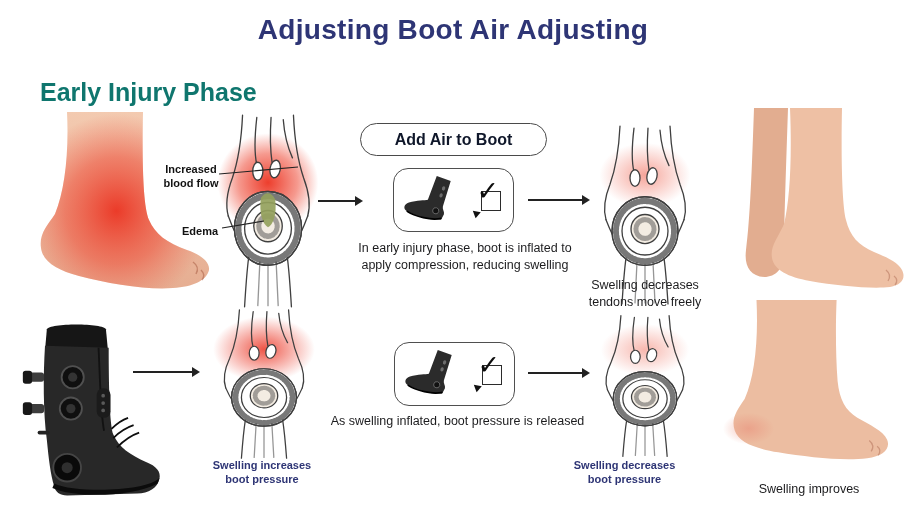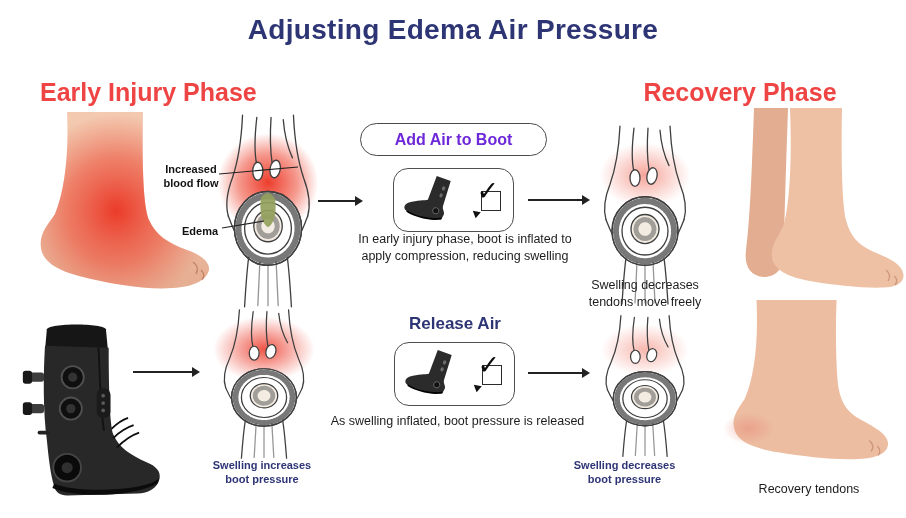--- a/index.html
+++ b/index.html
@@ -1,37 +1,37 @@
 <!DOCTYPE html>
 <html><head>
 <meta charset="utf-8">
 <style>
   html,body{margin:0;padding:0;background:#fff;font-family:"Liberation Sans","DejaVu Sans",sans-serif;}
   .canvas{position:relative;width:906px;height:518px;background:#fff;overflow:hidden;color:#1c1c1e;}
   .pre{white-space:pre-line;}
   .title{position:absolute;top:14px;left:0;right:0;text-align:center;font-size:28px;font-weight:bold;color:#2e3575;letter-spacing:.3px;}
-  .phase{position:absolute;font-size:25px;font-weight:bold;color:#ef4444;}
+  .phase{position:absolute;font-size:25px;font-weight:bold;color:#0f766e;}
   .phase-left{left:40px;top:78px;}
   .phase-right{left:620px;top:78px;width:240px;text-align:center;}
 
   .photo{position:absolute;}
   .photo svg{display:block;width:100%;height:100%;}
 
   .anatomy{position:absolute;}
   .anatomy svg{position:relative;display:block;width:100%;height:100%;z-index:2;}
   .glow{position:absolute;pointer-events:none;z-index:1;}
   .a1 .glow{left:-14px;right:-14px;top:6%;height:70%;background:radial-gradient(50% 50% at 50% 42%, rgba(236,52,34,.95) 0%, rgba(238,70,50,.55) 42%, rgba(240,90,70,0) 72%);}
   .a2 .glow{left:-10px;right:-10px;top:3%;height:46%;background:radial-gradient(50% 55% at 50% 55%, rgba(238,90,70,.55) 0%, rgba(240,110,90,0) 70%);}
   .a3 .glow{left:-12px;right:-12px;top:-2%;height:56%;background:radial-gradient(55% 55% at 50% 52%, rgba(235,55,38,.85) 0%, rgba(238,80,60,0) 70%);}
   .a4 .glow{left:-10px;right:-10px;top:1%;height:46%;background:radial-gradient(50% 55% at 50% 52%, rgba(238,95,75,.45) 0%, rgba(240,110,90,0) 70%);}
 
   .arrow{position:absolute;height:1.6px;background:#222;}
   .arrow::after{content:"";position:absolute;right:-7px;top:-4.4px;width:0;height:0;border-left:8px solid #222;border-top:5px solid transparent;border-bottom:5px solid transparent;}
 
-  .pill{position:absolute;left:360px;top:123px;width:187px;height:33px;border:1.6px solid #4a4a4a;border-radius:18px;display:flex;align-items:center;justify-content:center;font-size:16px;font-weight:bold;color:#6d28d9;background:#fff;box-sizing:border-box;}
+  .pill{position:absolute;left:360px;top:123px;width:187px;height:33px;border:1.6px solid #4a4a4a;border-radius:18px;display:flex;align-items:center;justify-content:center;font-size:16px;font-weight:bold;color:#0f172a;background:#fff;box-sizing:border-box;}
   .gearbox{position:absolute;width:121px;height:64px;border:1.6px solid #4f4f4f;border-radius:15px;background:#fff;display:flex;align-items:center;justify-content:center;gap:8px;box-sizing:border-box;}
   .box1{left:393px;top:168px;}
   .box2{left:394px;top:342px;}
   .booticon{width:72px;height:56px;flex:0 0 auto;}
 
   .checkwrap{position:relative;width:22px;height:22px;margin-right:8px;flex:0 0 auto;}
   .checksquare{position:absolute;left:2px;top:2px;right:0;bottom:0;border:1.5px solid #2b2b2b;}
   .checkglyph{position:absolute;left:-2px;top:-11px;font-size:27px;font-weight:bold;color:#0d0d0d;line-height:1;}
   .checkpointer{position:absolute;left:-7px;bottom:-6px;width:0;height:0;border-right:7px solid #111;border-top:4px solid transparent;border-bottom:4px solid transparent;transform:rotate(40deg);}
 
@@ -136,23 +136,22 @@
     <symbol id="sym-foot-tiptoe" viewBox="0 0 205 180">
       <path d="M58,0 C60,42 56,78 46,100 C38,112 32,120 36,132 C40,144 56,150 80,154 C110,159 146,163 170,160 C186,158 194,150 190,141 C186,132 172,126 160,119 C148,112 142,101 140,82 C138,55 138,24 139,0 Z" fill="#ecbda1"></path>
       <ellipse cx="50" cy="130" rx="26" ry="16" fill="url(#pinkHeel)"></ellipse>
       <path d="M172,142 q6,5 2,11 M180,148 q5,4 1,9" stroke="rgba(175,110,85,.5)" stroke-width="1.3" fill="none"></path>
     </symbol>
   </defs>
 </svg>
 
 <div class="canvas">
 
-  <div class="title">Adjusting Edema Air Pressure</div>
+  <div class="title">Adjusting Boot Air Adjusting</div>
   <div class="phase phase-left">Early Injury Phase</div>
-  <div class="phase phase-right">Recovery Phase</div>
 
   <div class="photo" style="left:5px;top:112px;width:212px;height:192px;">
     <svg viewBox="0 0 212 192">
         <use href="#sym-foot-swollen"></use>
       </svg>
   </div>
 
   <div class="small-label pre" style="left:158px;top:162px;width:66px;">Increased
 blood flow</div>
   <div class="small-label" style="left:176px;top:224px;width:48px;">Edema</div>
@@ -178,21 +177,21 @@
     <svg class="booticon" viewBox="0 0 96 76">
         <use href="#sym-boot-small"></use>
       </svg>
     <div class="checkwrap">
       <div class="checksquare"></div>
       <span class="checkglyph">✓</span>
       <div class="checkpointer"></div>
     </div>
   </div>
 
-  <div class="bodytext pre" style="left:340px;top:231px;width:250px;">In early injury phase, boot is inflated to
+  <div class="bodytext pre" style="left:340px;top:240px;width:250px;">In early injury phase, boot is inflated to
 apply compression, reducing swelling</div>
 
   <div class="arrow" style="left:528px;top:199px;width:55px;"></div>
 
   <div class="anatomy a2" style="left:590px;top:124px;width:110px;height:182px;">
     <div class="glow"></div>
     <svg viewBox="0 0 110 175" preserveAspectRatio="none">
         <use href="#sym-anatomy"></use>
       </svg>
   </div>
@@ -217,21 +216,20 @@
   <div class="anatomy a3" style="left:210px;top:308px;width:108px;height:152px;">
     <div class="glow"></div>
     <svg viewBox="0 0 110 175" preserveAspectRatio="none">
         <use href="#sym-anatomy"></use>
       </svg>
   </div>
 
   <div class="navy-caption pre" style="left:182px;top:458px;width:160px;">Swelling increases
 boot pressure</div>
 
-  <div class="release">Release Air</div>
 
   <div class="gearbox box2">
     <svg class="booticon" viewBox="0 0 96 76">
         <use href="#sym-boot-small"></use>
       </svg>
     <div class="checkwrap">
       <div class="checksquare"></div>
       <span class="checkglyph">✓</span>
       <div class="checkpointer"></div>
     </div>
@@ -250,15 +248,15 @@
 
   <div class="navy-caption pre" style="left:552px;top:458px;width:145px;">Swelling decreases
 boot pressure</div>
 
   <div class="photo" style="left:698px;top:300px;width:205px;height:178px;">
     <svg viewBox="0 0 205 180">
         <use href="#sym-foot-tiptoe"></use>
       </svg>
   </div>
 
-  <div class="bodytext" style="left:739px;top:481px;width:140px;">Recovery tendons</div>
+  <div class="bodytext" style="left:739px;top:481px;width:140px;">Swelling improves</div>
 
 </div>
 
 </body></html>

